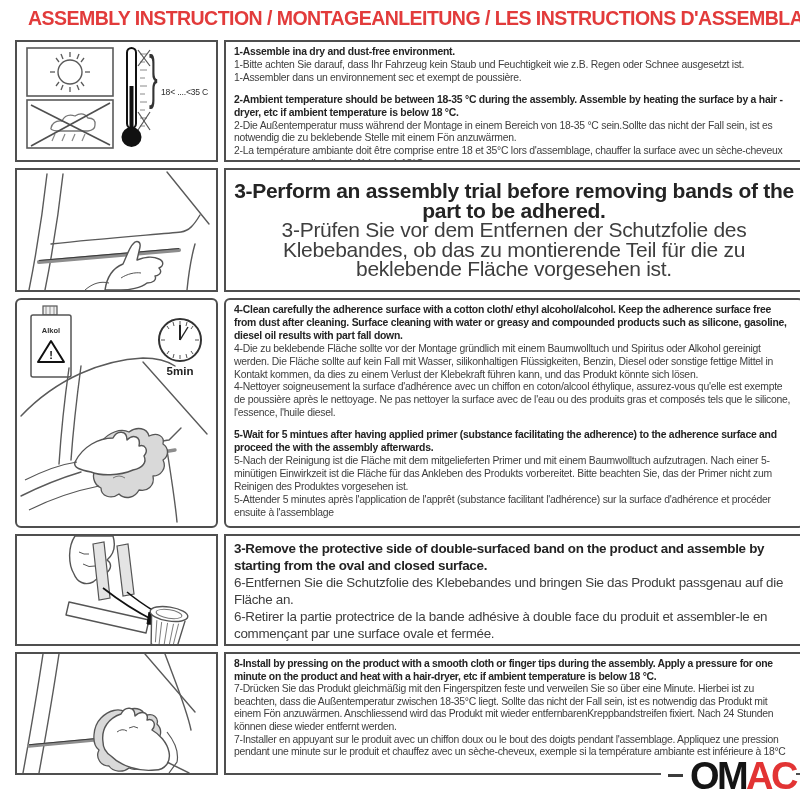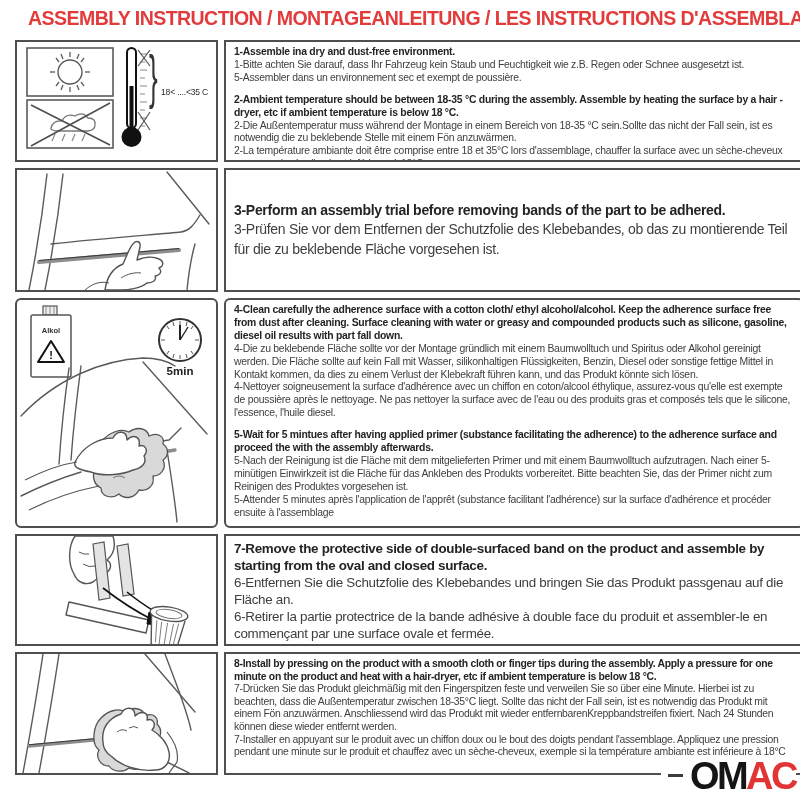--- a/index.html
+++ b/index.html
@@ -18,21 +18,21 @@
   .fig{left:15px;width:203px;overflow:hidden;}
   .txt{left:224px;width:580px;overflow:hidden;padding:4px 8px;}
   .r1{top:40px;height:122px;}
   .r2{top:168px;height:124px;}
   .r3{top:298px;height:230px;border-radius:6px;}
   .r4{top:534px;height:112px;}
   .r5{top:652px;height:123px;}
   .txt.r2{display:flex;flex-direction:column;justify-content:center;}
   .t-sm{font-size:10.4px;line-height:12.9px;letter-spacing:-0.25px;}
   .t-s7{font-size:10.4px;line-height:12.6px;letter-spacing:-0.3px;}
-  .t-lg{font-size:14px;line-height:19.5px;letter-spacing:-0.3px;}
+  .t-lg{font-size:21px;line-height:19.5px;letter-spacing:-0.3px;text-align:center;}
   .t-md{font-size:13.4px;line-height:17px;letter-spacing:-0.3px;}
   .b{font-weight:bold;color:#242424;}
   .gap{height:9px;}
   svg text{font-family:"Liberation Sans", sans-serif;}
   .logo{
     position:absolute;right:4px;bottom:7px;display:flex;align-items:center;
     background:#fff;padding-left:7px;z-index:5;
   }
   .logo-dash{width:15px;height:3px;background:#3c3c3c;margin-right:7px;}
   .logo-text{font-size:38px;font-weight:700;letter-spacing:-2.5px;line-height:0.9;}
@@ -104,21 +104,21 @@
           <line x1="133" y1="70" x2="121" y2="88"></line>
       </g>
       <text x="0" y="9" font-size="26" fill="#333" transform="translate(132,34) scale(1,2.3)">}</text>
       <text x="144" y="53" font-size="8.6" letter-spacing="-0.2" fill="#2e2e2e">18&lt; ....&lt;35 C</text>
     </g>
   </svg>
 </div>
 <div class="box txt r1">
   <div class="t-sm b">1-Assemble ina dry and dust-free environment.</div>
   <div class="t-sm">1-Bitte achten Sie darauf, dass Ihr Fahrzeug kein Staub und Feuchtigkeit wie z.B. Regen oder Schnee ausgesetzt ist.</div>
-  <div class="t-sm">5-Assembler dans un environnement sec et exempt de poussière.</div>
+  <div class="t-sm">1-Assembler dans un environnement sec et exempt de poussière.</div>
   <div class="gap"></div>
   <div class="t-sm b">2-Ambient temperature should be between 18-35 °C  during the assembly. Assemble by heating the surface by a hair -dryer, etc if ambient temperature is below 18 °C.</div>
   <div class="t-sm">2-Die Außentemperatur muss während der Montage in einem Bereich von 18-35 °C  sein.Sollte das nicht der Fall sein, ist es notwendig die zu beklebende Stelle mit einem Fön anzuwärmen.</div>
   <div class="t-sm">2-La température ambiante doit être comprise entre 18 et 35°C lors d'assemblage, chauffer la surface avec un sèche-cheveux par exemple si celle-ci est inférieure à 18°C.</div>
 </div>
 
 <div class="box fig r2">
   <svg width="199" height="120" viewBox="0 0 199 120">
     <g fill="none" stroke="#5a5a5a" stroke-width="1.4" stroke-linecap="round">
       <path d="M 30,4 C 26,40 18,90 12,120"></path>
@@ -233,21 +233,21 @@
         <line x1="0" y1="9" x2="0" y2="34"></line>
           <line x1="6" y1="9" x2="5" y2="33"></line>
         <line x1="11" y1="8" x2="9" y2="30"></line>
       </g>
       <ellipse cx="0" cy="0" rx="19" ry="7" fill="#fff" stroke="#555" stroke-width="1.4"></ellipse>
       <ellipse cx="0" cy="0" rx="13" ry="4.2" fill="none" stroke="#777" stroke-width="1"></ellipse>
     </g>
   </svg>
 </div>
 <div class="box txt r4">
-  <div class="t-md b">7-Remove the protective side of double-surfaced band on the product and assemble by starting from the oval and closed surface.</div>
+  <div class="t-md b">3-Remove the protective side of double-surfaced band on the product and assemble by starting from the oval and closed surface.</div>
   <div class="t-md">6-Entfernen Sie die Schutzfolie des Klebebandes und bringen Sie das Produkt passgenau auf die Fläche an.</div>
   <div class="t-md">6-Retirer la partie protectrice de la bande adhésive à double face du produit et assembler-le en commençant par une surface ovale et fermée.</div>
 </div>
 
 <div class="box fig r5">
   <svg width="199" height="119" viewBox="0 0 199 119">
     <g fill="none" stroke="#5a5a5a" stroke-width="1.4" stroke-linecap="round">
       <path d="M 26,0 C 20,40 12,86 6,119"></path>
       <path d="M 42,0 C 36,40 28,86 22,119"></path>
       <path d="M 128,0 L 178,58"></path>

